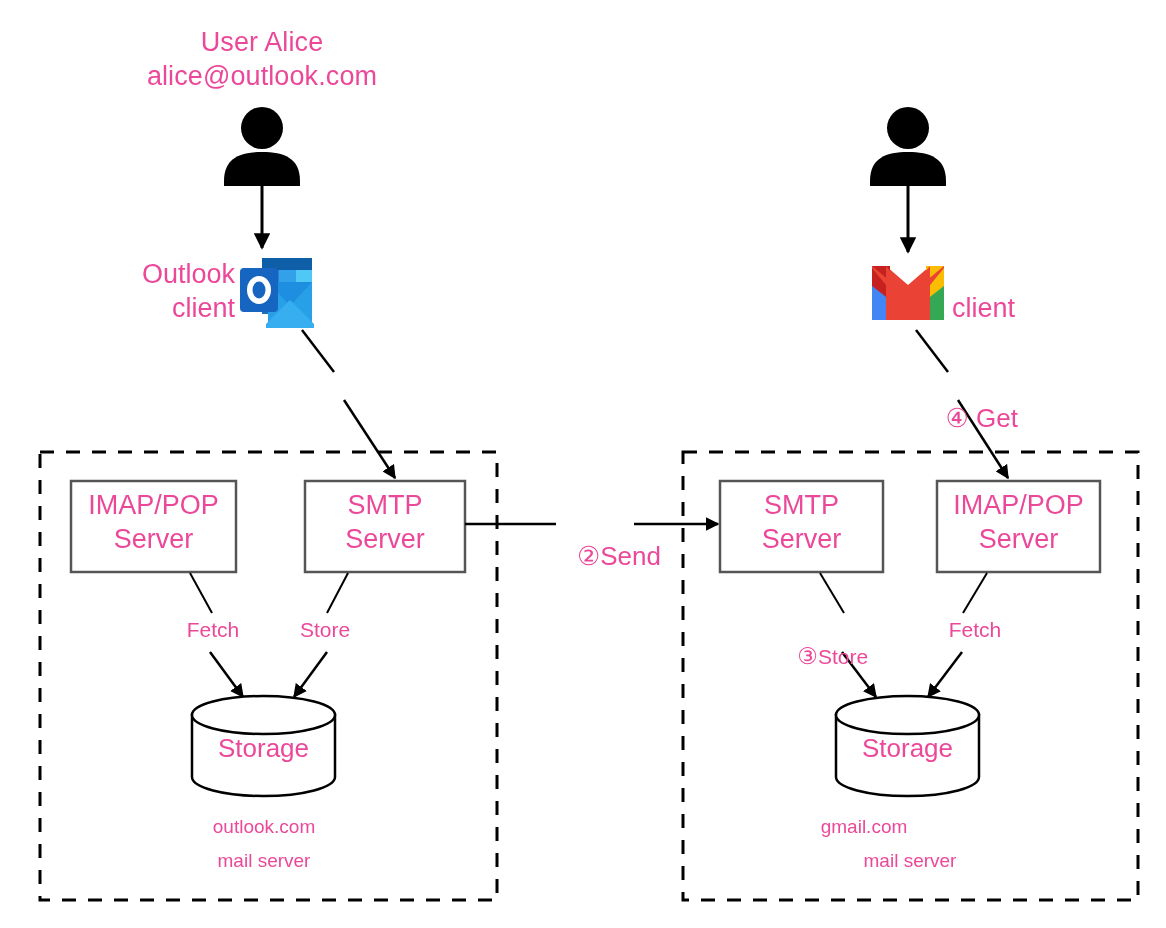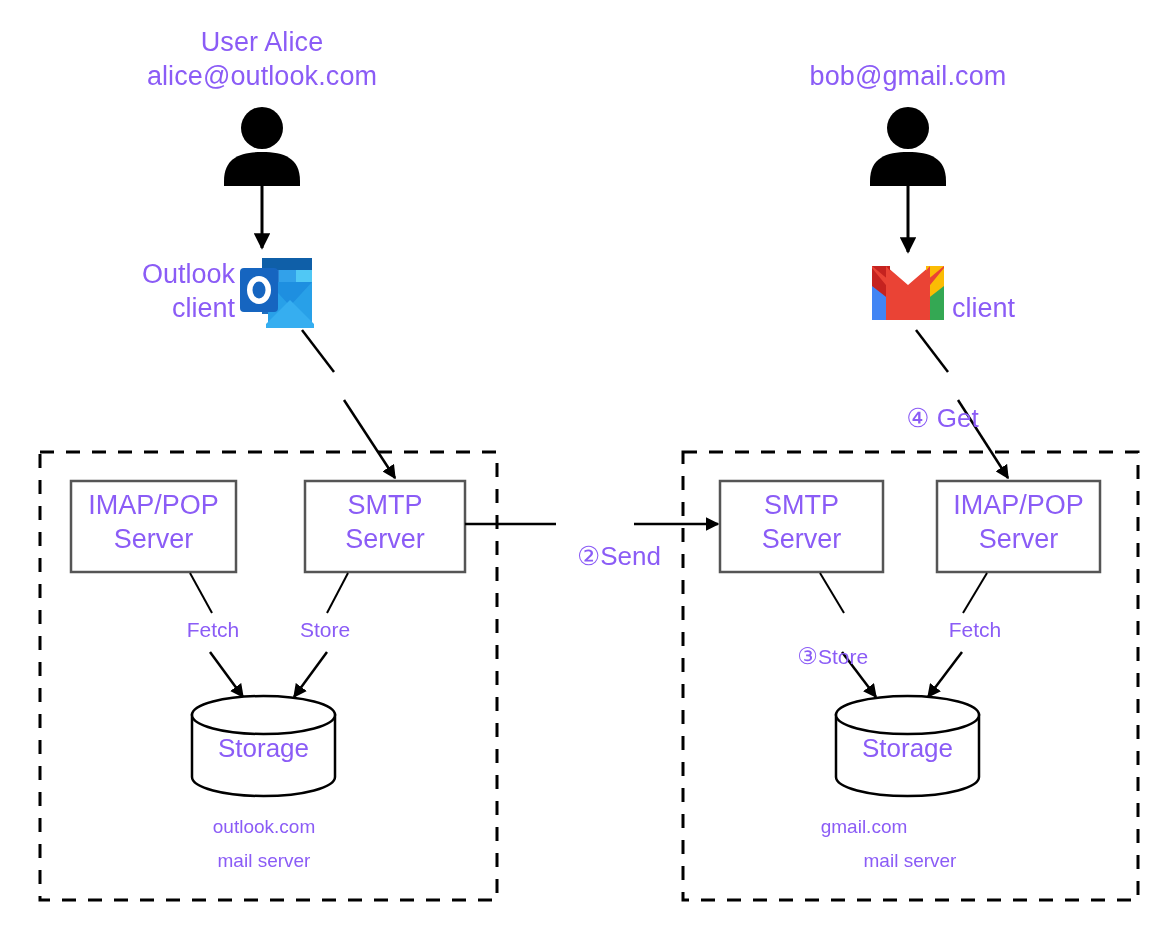--- a/index.html
+++ b/index.html
@@ -23,21 +23,21 @@
     left: 0;
     top: 0;
     width: 1166px;
     height: 928px;
   }
   .txt {
     position: absolute;
     white-space: pre;
     line-height: 1.22;
     text-align: center;
-    color: #8b5cf6;
+    color: #ec4899;
   }
   .t-user {
     font-size: 27px;
     letter-spacing: 0.1px;
   }
   .t-client {
     font-size: 27px;
   }
   .t-box {
     font-size: 27px;
@@ -162,29 +162,28 @@
 
     <g>
       <path d="M 836 715 L 836 777 A 71.5 19 0 0 0 979 777 L 979 715 Z" fill="#fff" stroke="#000" stroke-width="2.5"></path>
       <ellipse cx="907.5" cy="715" rx="71.5" ry="19" fill="#fff" stroke="#000" stroke-width="2.5"></ellipse>
     </g>
   </svg>
 
   <div class="txt t-user" style="left:132px; top:26px; width:260px;">User Alice</div>
   <div class="txt t-user" style="left:132px; top:60px; width:260px;">alice@outlook.com</div>
 
-  <div class="txt t-user" style="left:778px; top:60px; width:260px;">bob@gmail.com</div>
 
   <div class="txt t-client" style="left:85px; top:258px; width:150px; text-align:right;">Outlook</div>
   <div class="txt t-client" style="left:85px; top:292px; width:150px; text-align:right;">client</div>
 
   <div class="txt t-client" style="left:952px; top:292px; width:150px; text-align:left;">client</div>
 
 
-  <div class="txt t-step" style="left:838px; top:371px; width:180px; text-align:center;">
+  <div class="txt t-step" style="left:838px; top:371px; width:180px; text-align:right;">
     <span class="circnum">④</span><span> </span><span>Get</span>
   </div>
 
   <div class="txt t-box" style="left:71px; top:489px; width:165px;">IMAP/POP</div>
   <div class="txt t-box" style="left:71px; top:523px; width:165px;">Server</div>
 
   <div class="txt t-box" style="left:305px; top:489px; width:160px;">SMTP</div>
   <div class="txt t-box" style="left:305px; top:523px; width:160px;">Server</div>
 
   <div class="txt t-box" style="left:720px; top:489px; width:163px;">SMTP</div>

